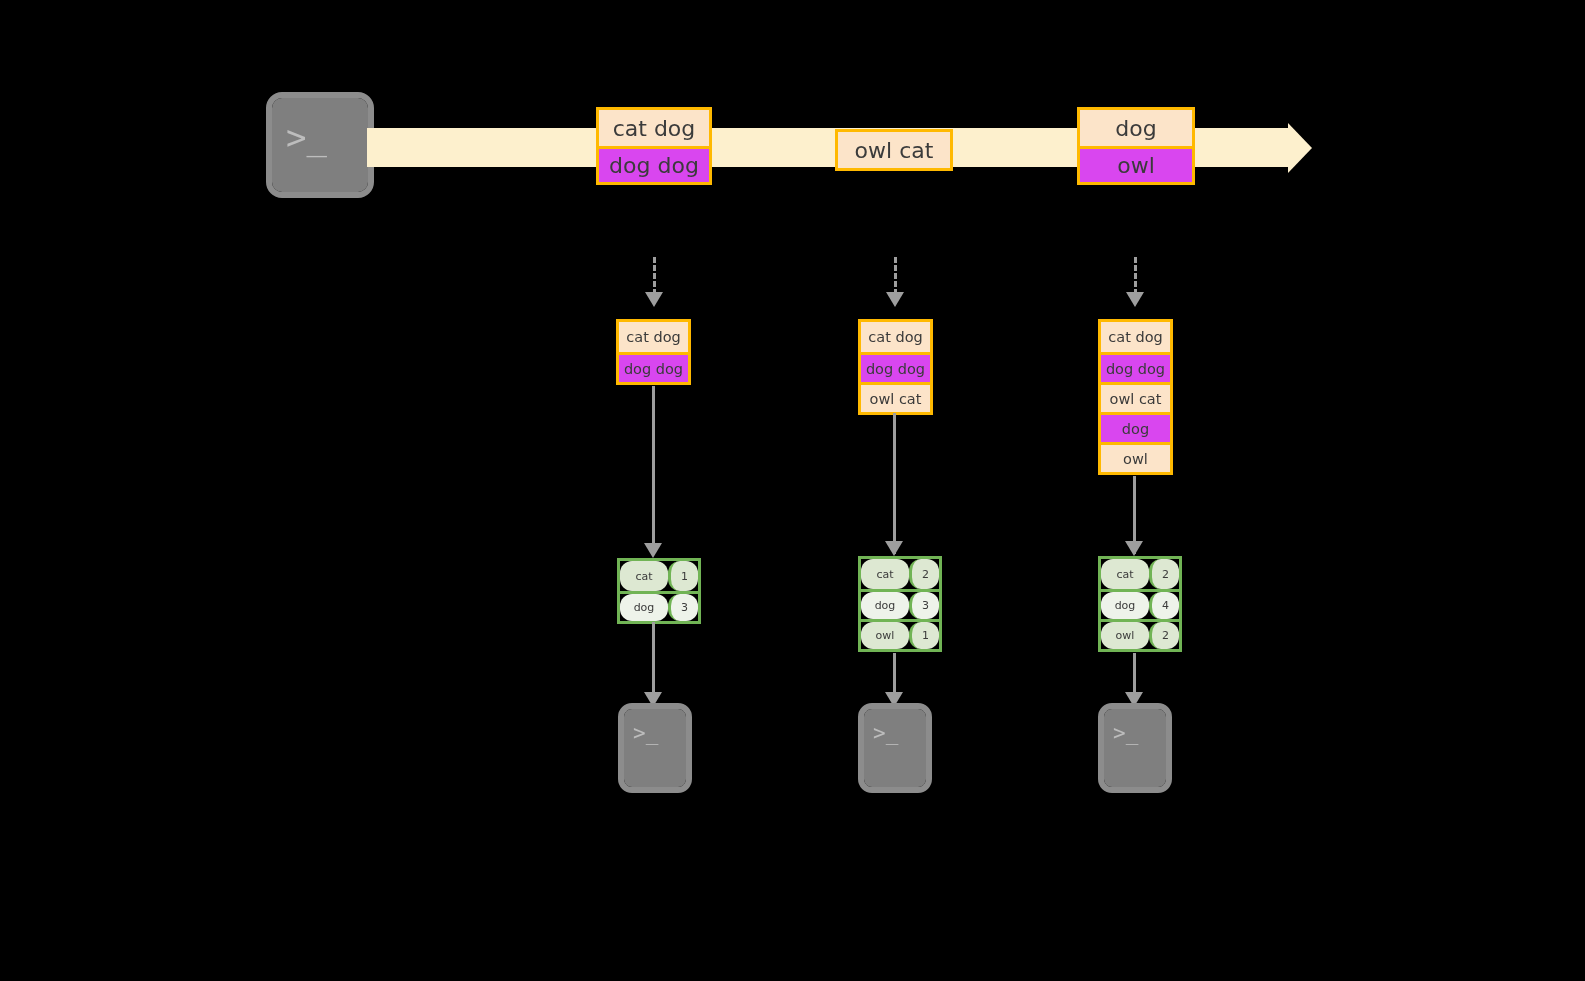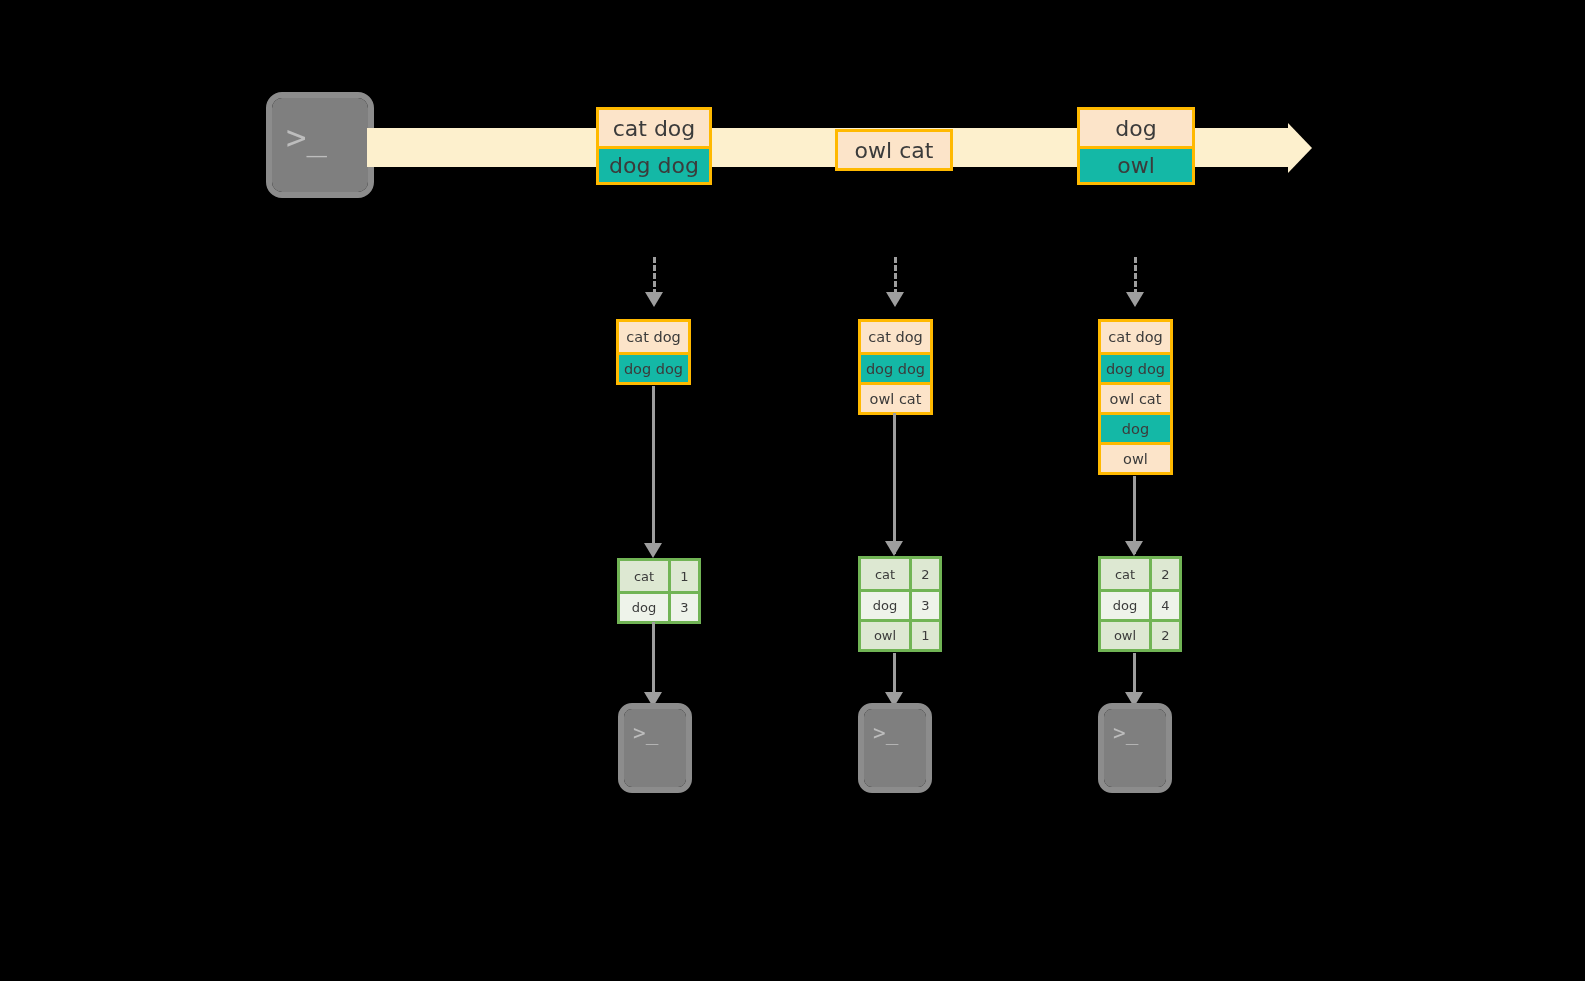--- a/index.html
+++ b/index.html
@@ -63,21 +63,21 @@
     background: #fdf0cd;
   }
   .recrow {
     display: flex;
     align-items: center;
     justify-content: center;
     color: #3b3b3b;
     white-space: nowrap;
   }
   .recrow.dark  { background: #fce4c9; }
-  .recrow.light { background: #14b8a6; }
+  .recrow.light { background: #d946ef; }
   .recrow + .recrow { border-top: 3px solid #ffb900; }
 
   
   .recbox.big .recrow { height: 36px; font-size: 22px; }
   .box-catdog { left: 596px; top: 107px; width: 116px; }
   .box-owlcat { left: 835px; top: 129px; width: 118px; }
   .box-dogowl { left: 1077px; top: 107px; width: 118px; }
 
   
   .recbox.small .recrow { height: 30px; font-size: 14.5px; }
@@ -89,21 +89,21 @@
   .gtable {
     position: absolute;
     border: 3px solid #71b455;
     display: flex;
     flex-direction: column;
   }
   .grow { display: flex; height: 30px; }
   .grow + .grow { border-top: 3px solid #71b455; }
   .gcell {
     display: flex; align-items: center; justify-content: center;
-    color: #3b3b3b; font-size: 13px; white-space: nowrap;
+    color: #3b3b3b; font-size: 11px; white-space: nowrap; border-radius: 12px;
   }
   .gcell.key { width: 48px; }
   .gcell.val { width: 30px; border-left: 3px solid #71b455; }
   .grow.dark  .gcell { background: #dde8d2; }
   .grow.light .gcell { background: #eef3ea; }
   .gt-1 { left: 617px; top: 558px; }
   .gt-2 { left: 858px; top: 556px; }
   .gt-3 { left: 1098px; top: 556px; }
 
   

